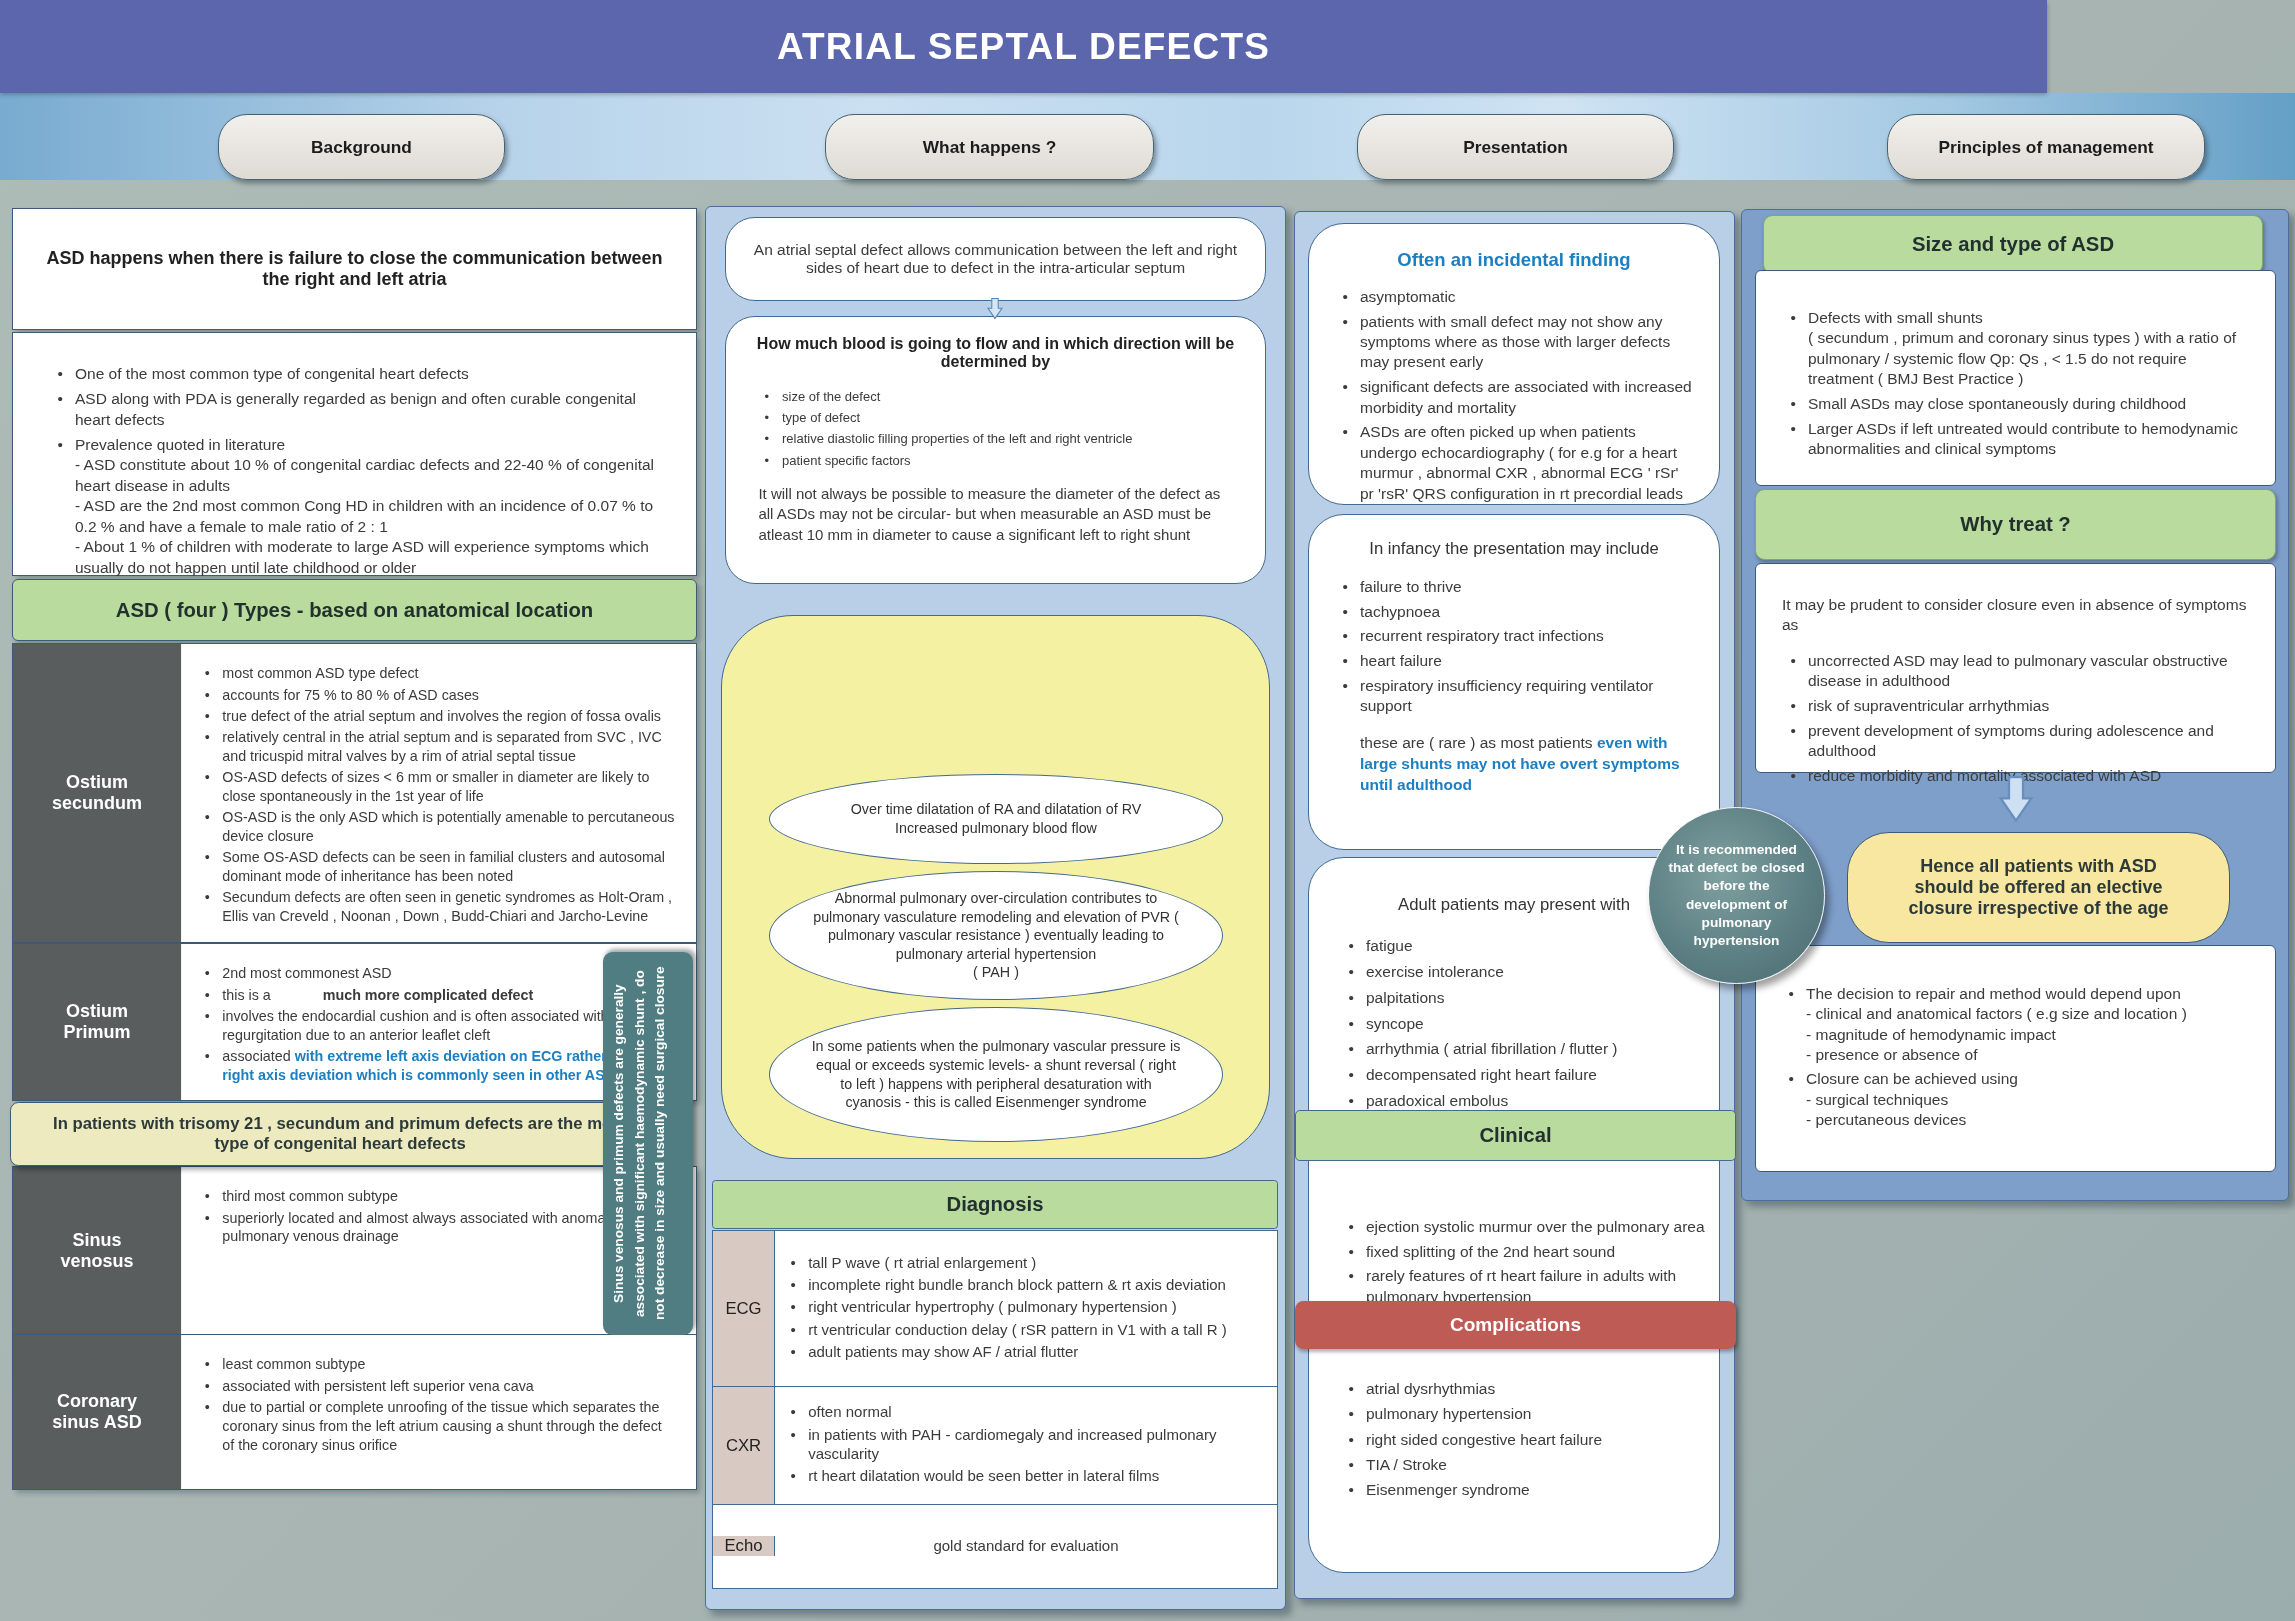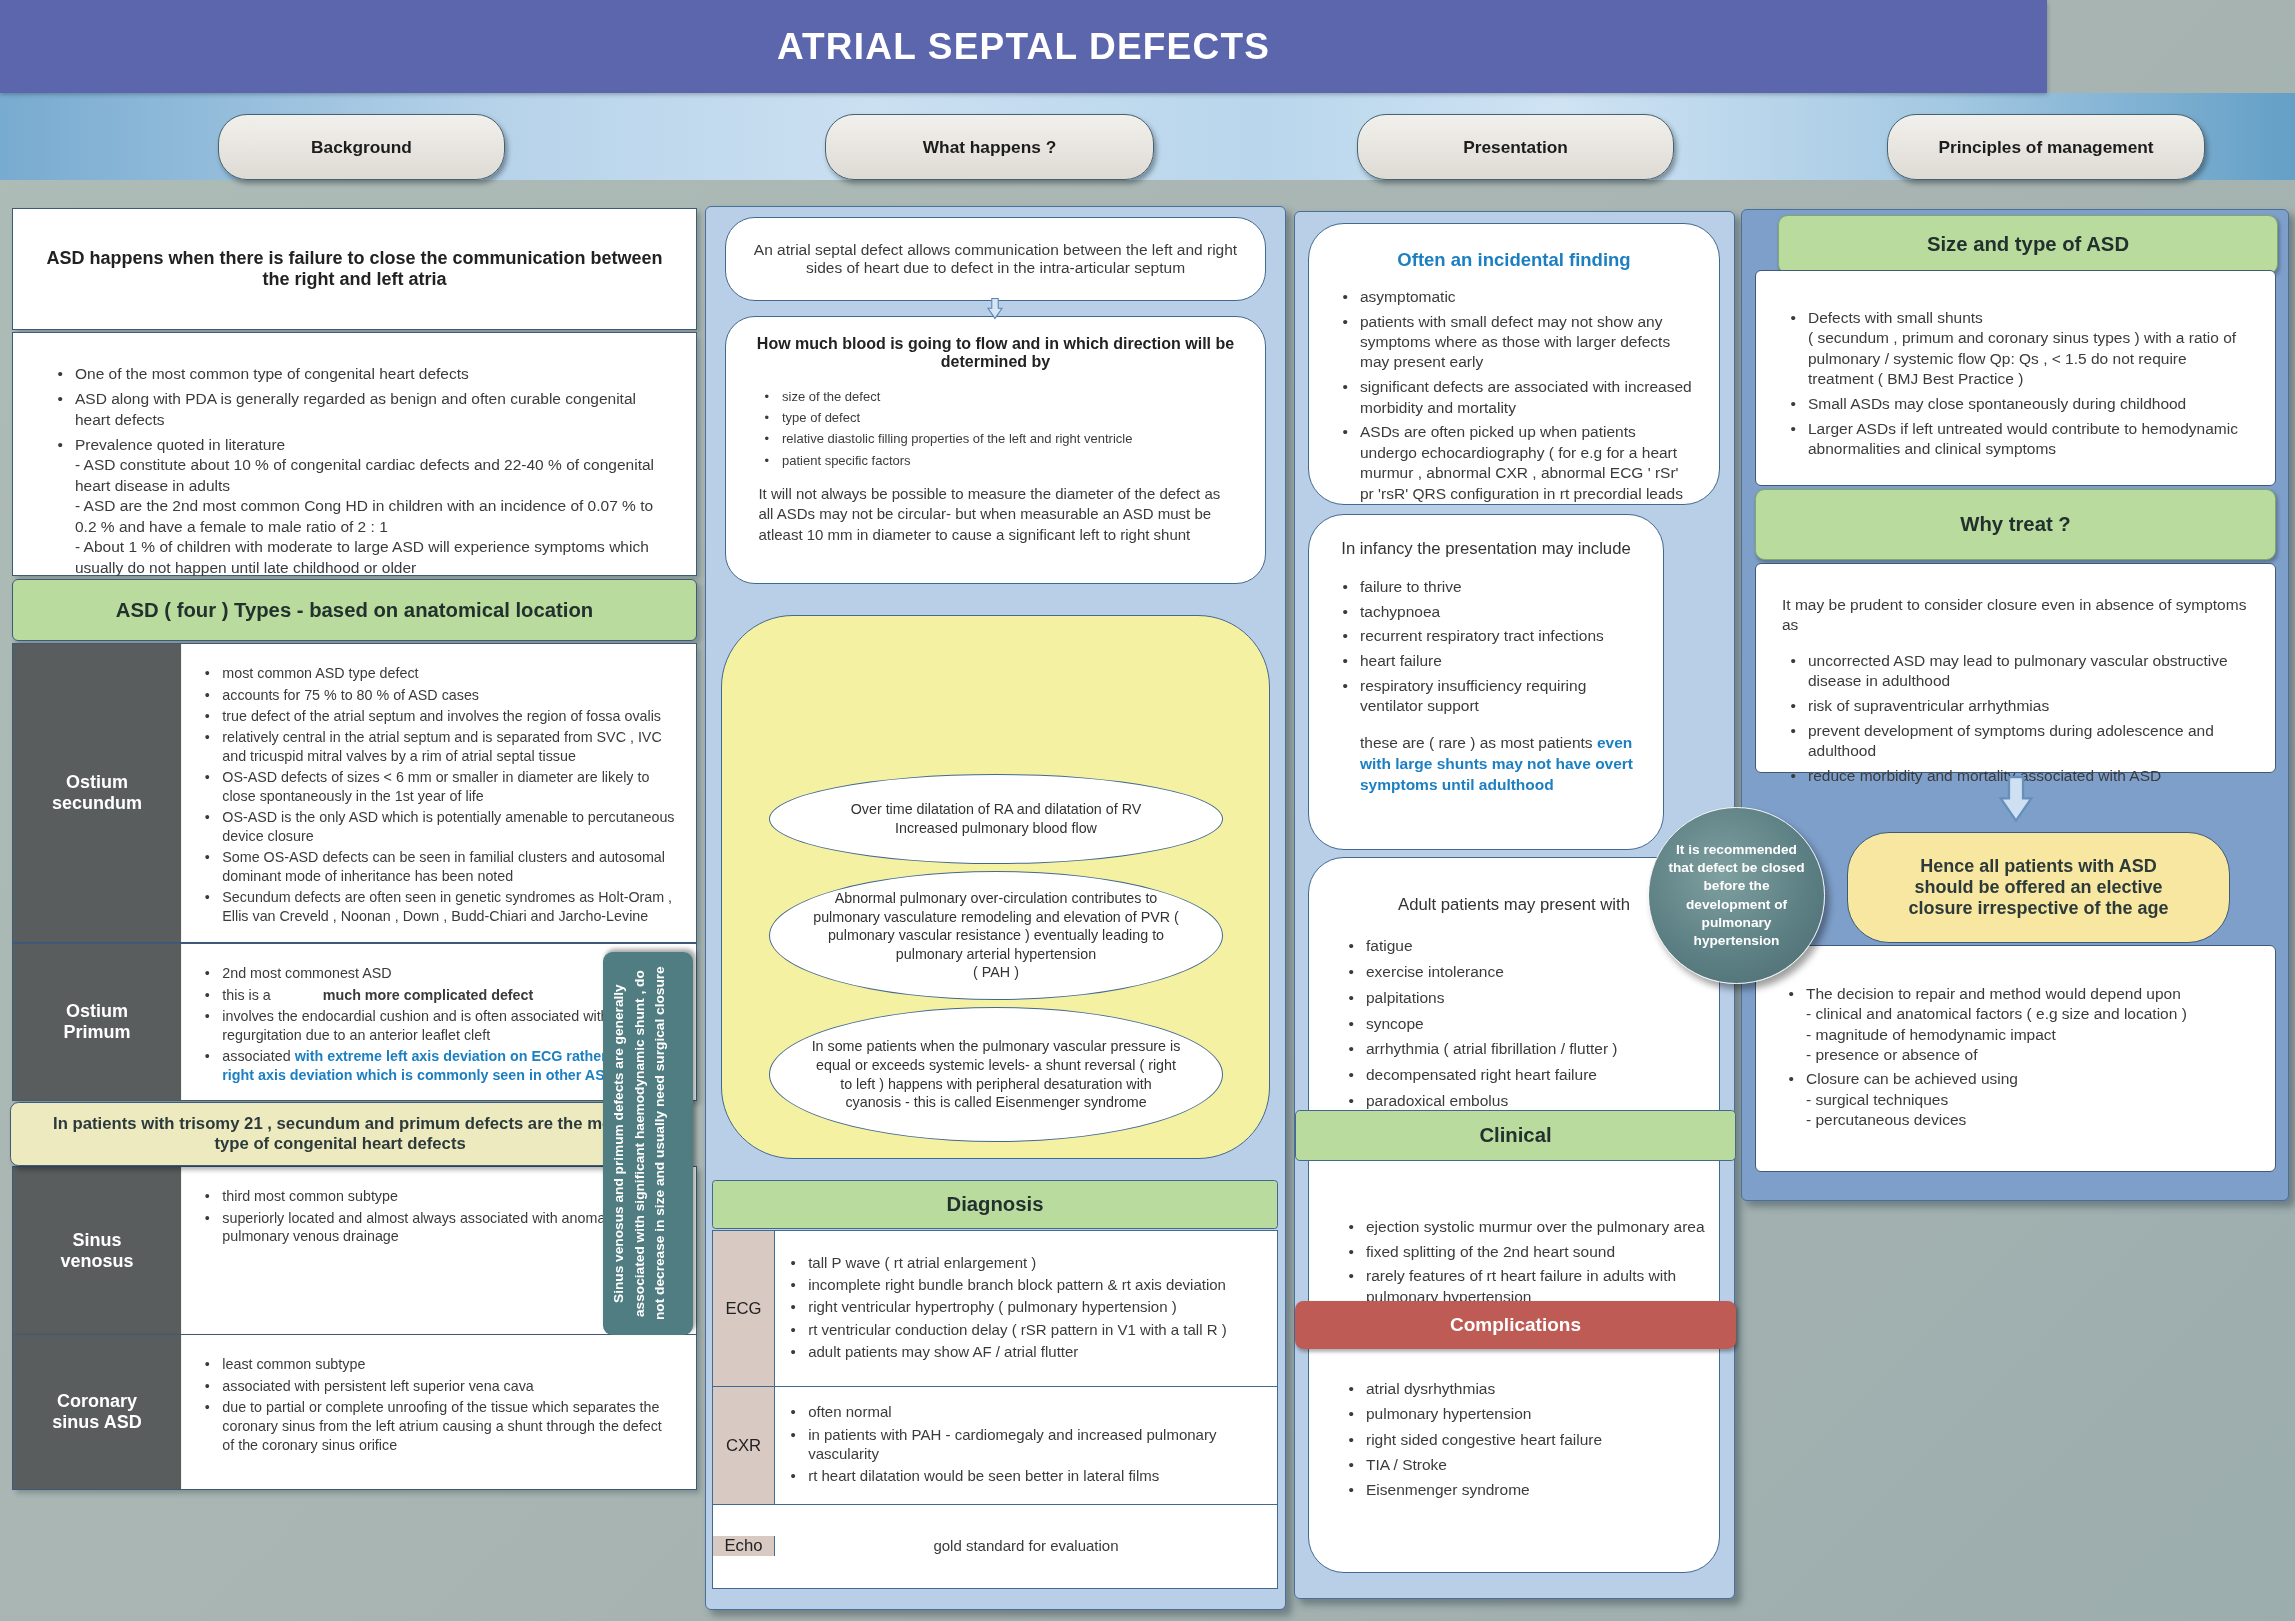--- a/index.html
+++ b/index.html
@@ -97,39 +97,39 @@
   .dlabel{width:62px;flex:0 0 62px;background:var(--tableLabel);display:flex;align-items:center;justify-content:center;
       font-size:16.7px;color:#222;border-right:1.2px solid #44698f;}
   .dcontent{flex:1;display:flex;flex-direction:column;justify-content:center;padding:4.8px 10.8px 4.8px 7.2px;font-size:15px;}
   .dcontent li{margin-bottom:2.4px;}
   .dcenter{flex:1;display:flex;align-items:center;justify-content:center;font-size:15px;}
 
   
   #c3-box1{left:13px;top:11.4px;width:412px;height:282px;border-radius:36px;padding:25px 25px 6px 25px;}
   #c3-box1 h3{margin:0 0 15.5px 0;text-align:center;font-size:18.5px;font-weight:bold;color:var(--blue);}
   #c3-box1 ul,#c3-box2 ul{font-size:15.5px;}
-  #c3-box2{left:13px;top:302px;width:356px;height:336px;border-radius:36px;padding:24px 25px 6px 25px;}
+  #c3-box2{left:13px;top:302px;width:412px;height:336px;border-radius:36px;padding:24px 25px 6px 25px;}
   #c3-box2 h3{margin:0 0 18px 0;text-align:center;font-size:16.7px;font-weight:normal;color:#333;}
   #c3-box2 .note{margin-top:16.7px;font-size:15.5px;line-height:1.34;padding-left:26px;}
   #c3-box3{left:13px;top:645px;width:412px;height:716px;border-radius:36px;}
   #c3-adult-title{position:absolute;left:0;top:37px;width:100%;text-align:center;font-size:16.7px;color:#333;}
   #c3-adult-list{position:absolute;left:31px;top:78px;font-size:15.5px;}
   #c3-adult-list li{margin-bottom:5.4px;}
   #c3-clinical-bar{position:absolute;left:0;top:898px;width:441px;height:51px;background:var(--green);
       border:1.2px solid #44698f;border-radius:4.8px;font-size:20.3px;font-weight:bold;color:#22302e;z-index:3;}
   #c3-clinical-list{position:absolute;left:31px;top:359px;font-size:15.5px;}
   #c3-comp-bar{position:absolute;left:0;top:1089px;width:441px;height:48px;background:var(--red);
       border-radius:8.4px;font-size:19px;font-weight:bold;color:#fff;z-index:3;box-shadow:1.8px 2.4px 3.6px rgba(0,0,0,.3);}
   #c3-comp-list{position:absolute;left:31px;top:521px;font-size:15.5px;}
   #c3-comp-list li{margin-bottom:4.8px;}
 
   
   .greenhdr{position:absolute;background:var(--green);border:1.2px solid #7fa869;border-radius:9.6px;
       font-size:20.3px;font-weight:bold;color:#22302e;box-shadow:1.8px 2.4px 3.6px rgba(0,0,0,.25);}
-  #c4-h1{left:36px;top:4.8px;width:500px;height:59px;}
+  #c4-h1{left:21px;top:4.8px;width:500px;height:59px;}
   #c4-box1{left:13px;top:60px;width:521px;height:216px;border-radius:6px;border-color:#3d5a78;
       padding:37px 26px 6px 26px;font-size:15.5px;}
   #c4-h2{left:13px;top:279px;width:521px;height:71px;}
   #c4-box2{left:13px;top:353px;width:521px;height:210px;border-radius:6px;border-color:#3d5a78;
       padding:31px 26px 6px 26px;font-size:15.5px;}
   #c4-box2 .intro{margin:0 0 15.5px 0;line-height:1.3;}
   #c4-arrow2{position:absolute;left:256px;top:566px;z-index:2;}
   #c4-yellow{position:absolute;left:105px;top:622px;width:383px;height:111px;background:var(--yellowNote);
       border:1.2px solid #3d5a78;border-radius:42px;font-size:18px;font-weight:bold;color:#2c3a3a;z-index:2;}
   #c4-box3{left:13px;top:735px;width:521px;height:227px;border-radius:6px;border-color:#3d5a78;

